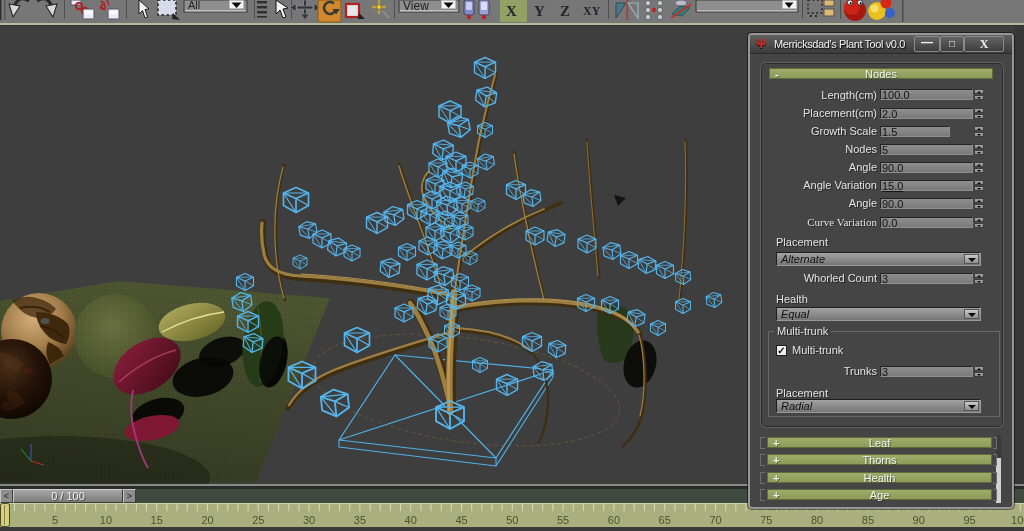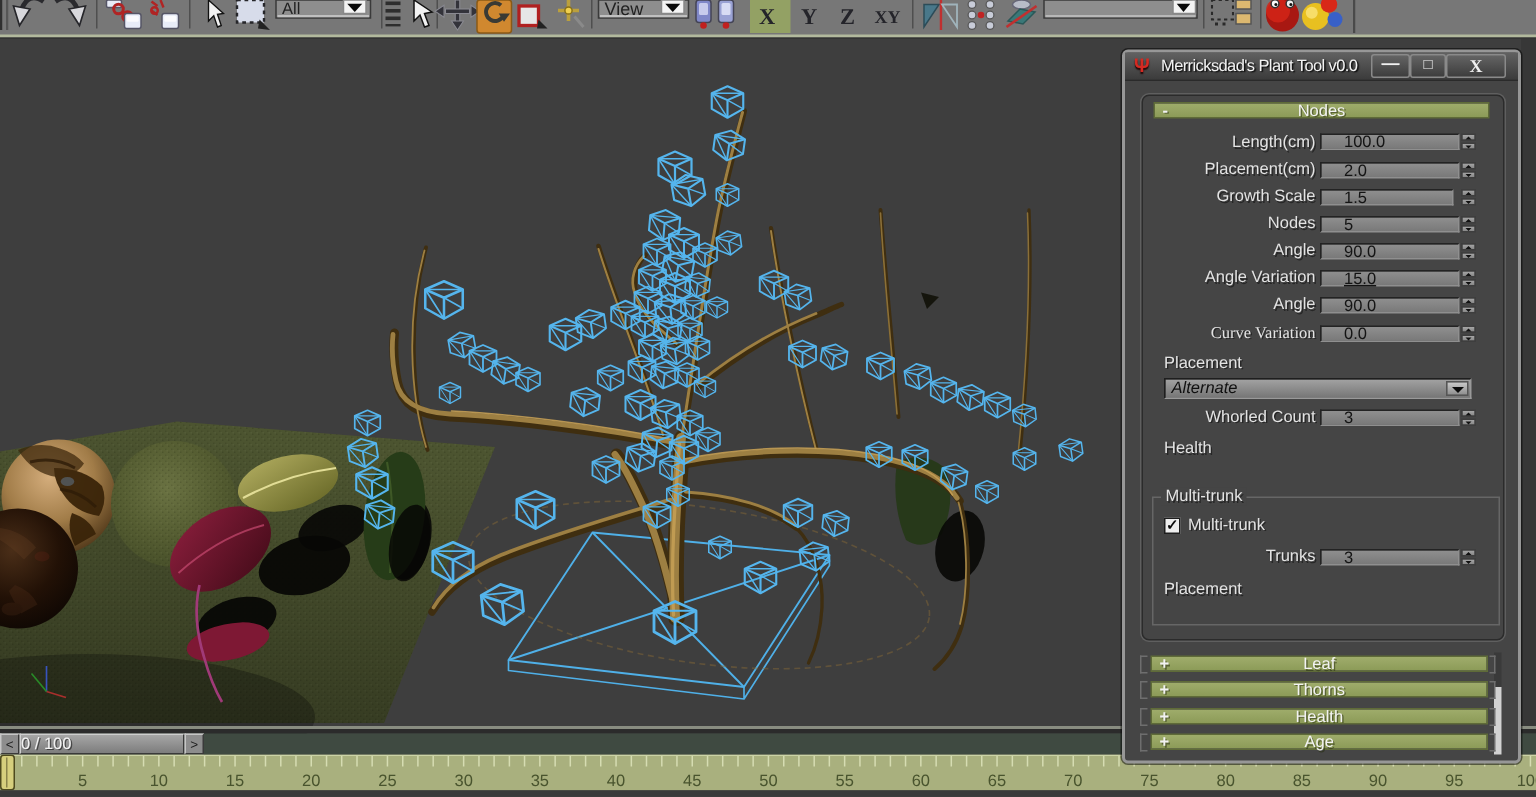--- a/index.html
+++ b/index.html
@@ -4,21 +4,21 @@
 <style>
   html,body{margin:0;padding:0;}
   body{width:1024px;height:531px;overflow:hidden;position:relative;
        background:#3e3e3e;font-family:"Liberation Sans",sans-serif;}
   .abs{position:absolute;}
   .lbl{position:absolute;font-size:11px;color:#e3e3e3;text-shadow:1px 1px 0 rgba(0,0,0,.45);white-space:nowrap;}
   .rlbl{text-align:right;}
   .fld{position:absolute;height:11px;background:linear-gradient(#8f8f8f,#797979);
        border-top:1px solid #232323;border-left:1px solid #232323;
        border-bottom:1px solid #8f8f8f;border-right:1px solid #8f8f8f;
-       box-sizing:border-box;font-size:11px;color:#141414;line-height:10px;padding-left:15px;}
+       box-sizing:border-box;font-size:11px;color:#141414;line-height:10px;padding-left:1px;}
   .spin{position:absolute;width:10px;height:11px;box-sizing:border-box;}
   .spbtn{position:absolute;left:0;width:10px;height:5px;background:linear-gradient(#a6a6a6,#888);
          border:1px solid #3e3e3e;box-sizing:border-box;}
   .tri-u{position:absolute;left:1.5px;top:0.5px;width:0;height:0;border-left:2.5px solid transparent;
          border-right:2.5px solid transparent;border-bottom:2.5px solid #111;}
   .tri-d{position:absolute;left:1.5px;top:0.5px;width:0;height:0;border-left:2.5px solid transparent;
          border-right:2.5px solid transparent;border-top:2.5px solid #111;}
   .combo{position:absolute;height:14px;box-sizing:border-box;background:linear-gradient(#a2a2a2,#767676);
          border-top:1px solid #1e1e1e;border-left:1px solid #1e1e1e;
          border-bottom:1px solid #999;border-right:1px solid #999;
@@ -402,21 +402,21 @@
 <circle cx="890" cy="13" r="5" fill="#3860c8"></circle>
 <rect x="902" y="0" width="1.5" height="22" fill="#4a4a4a"></rect>
 </g>
 </svg>
 </div>
 
 <div class="abs" style="left:0;top:484px;width:1024px;height:2px;background:#888c80;z-index:5;"></div>
 <div class="abs" style="left:0;top:486px;width:1024px;height:3px;background:#2b2b2b;z-index:5;"></div>
 <div class="abs" style="left:0;top:489px;width:1024px;height:14px;background:#3f4a41;z-index:5;">
   <div class="abs" style="left:0;top:0;width:13px;height:14px;background:#8d8d8d;border-top:1px solid #c6c6c6;border-left:1px solid #c6c6c6;border-right:1px solid #3a3a3a;border-bottom:1px solid #3a3a3a;box-sizing:border-box;color:#1c1c1c;font-size:9px;line-height:12px;text-align:center;">&lt;</div>
-  <div class="abs" style="left:13px;top:0;width:110px;height:14px;background:linear-gradient(#a6a6a6,#7d7d7d);border-top:1px solid #cecece;border-left:1px solid #cecece;border-right:1px solid #3a3a3a;border-bottom:1px solid #3a3a3a;box-sizing:border-box;color:#f2f2f2;font-size:11px;line-height:12px;text-align:left;text-shadow:1px 1px 0 rgba(0,0,0,.5);">0 / 100</div>
+  <div class="abs" style="left:13px;top:0;width:110px;height:14px;background:linear-gradient(#a6a6a6,#7d7d7d);border-top:1px solid #cecece;border-left:1px solid #cecece;border-right:1px solid #3a3a3a;border-bottom:1px solid #3a3a3a;box-sizing:border-box;color:#f2f2f2;font-size:11px;line-height:12px;text-align:center;text-shadow:1px 1px 0 rgba(0,0,0,.5);">0 / 100</div>
   <div class="abs" style="left:123px;top:0;width:13px;height:14px;background:#8d8d8d;border-top:1px solid #c6c6c6;border-left:1px solid #c6c6c6;border-right:1px solid #3a3a3a;border-bottom:1px solid #3a3a3a;box-sizing:border-box;color:#1c1c1c;font-size:9px;line-height:12px;text-align:center;">&gt;</div>
 </div>
 <div class="abs" style="left:0;top:503px;width:1024px;height:24px;z-index:5;">
 <svg width="1024" height="24" viewBox="0 0 1024 24">
 <rect width="1024" height="24" fill="#a9b07e"></rect>
 <rect width="1024" height="1" fill="#ccd3a6"></rect>
 <line x1="4.3" y1="1" x2="4.3" y2="8" stroke="#d6dcb2" stroke-width="1"></line>
       <line x1="14.5" y1="1" x2="14.5" y2="8" stroke="#d6dcb2" stroke-width="1"></line>
       <line x1="24.6" y1="1" x2="24.6" y2="8" stroke="#d6dcb2" stroke-width="1"></line>
       <line x1="34.8" y1="1" x2="34.8" y2="8" stroke="#d6dcb2" stroke-width="1"></line>
@@ -571,21 +571,21 @@
 <div class="fld" style="left:130px;top:73px;width:93px;">2.0</div>
 <div class="spin" style="left:224px;top:73px;">
   <div class="spbtn" style="top:0;">
         <div class="tri-u"></div>
       </div>
   <div class="spbtn" style="top:6px;">
         <div class="tri-d"></div>
       </div>
 </div>
 <div class="lbl rlbl" style="left:6px;top:90px;width:121px;">Growth Scale</div>
-<div class="fld" style="left:130px;top:91px;width:89px;">1.5</div>
+<div class="fld" style="left:130px;top:91px;width:70px;">1.5</div>
 <div class="spin" style="left:224px;top:91px;">
   <div class="spbtn" style="top:0;">
         <div class="tri-u"></div>
       </div>
   <div class="spbtn" style="top:6px;">
         <div class="tri-d"></div>
       </div>
 </div>
 <div class="lbl rlbl" style="left:6px;top:108px;width:121px;">Nodes</div>
 <div class="fld" style="left:130px;top:109px;width:93px;">5</div>
@@ -645,35 +645,41 @@
 <div class="fld" style="left:130px;top:238px;width:93px;">3</div>
 <div class="spin" style="left:224px;top:238px;">
   <div class="spbtn" style="top:0;">
         <div class="tri-u"></div>
       </div>
   <div class="spbtn" style="top:6px;">
         <div class="tri-d"></div>
       </div>
 </div>
 <div class="lbl" style="left:26px;top:258px;">Health</div>
+<div class="combo" style="left:26px;top:272px;width:205px;">Equal<span class="cbtn">
+        <b></b>
+      </span></div>
 <div class="abs" style="left:18px;top:296px;width:232px;height:86px;border:1px solid #666;box-sizing:border-box;"></div>
 <div class="lbl" style="left:24px;top:290px;background:#454545;padding:0 3px;">Multi-trunk</div>
 <div class="abs" style="left:26px;top:310px;width:11px;height:11px;background:#ededed;border:1px solid #1e1e1e;box-sizing:border-box;color:#0a0a0a;font-size:10px;font-weight:bold;line-height:9px;text-align:center;">✓</div>
 <div class="lbl" style="left:42px;top:309px;">Multi-trunk</div>
 <div class="lbl rlbl" style="left:6px;top:330px;width:121px;">Trunks</div>
 <div class="fld" style="left:130px;top:331px;width:93px;">3</div>
 <div class="spin" style="left:224px;top:331px;">
   <div class="spbtn" style="top:0;">
         <div class="tri-u"></div>
       </div>
   <div class="spbtn" style="top:6px;">
         <div class="tri-d"></div>
       </div>
 </div>
 <div class="lbl" style="left:26px;top:352px;">Placement</div>
+<div class="combo" style="left:26px;top:364px;width:205px;">Radial<span class="cbtn">
+        <b></b>
+      </span></div>
 <div class="abs" style="left:246px;top:400px;width:5px;height:64px;background:#3a3a3a;"></div>
 <div class="abs" style="left:246px;top:423px;width:5px;height:45px;background:#d2d2d2;"></div>
 <div class="abs" style="left:10px;top:402px;width:4px;height:10px;border:1px solid #6e6e6e;border-right:none;"></div>
 <div class="gbar" style="left:17px;top:402px;width:225px;"><i>+</i>Leaf</div>
 <div class="abs" style="left:243px;top:402px;width:3px;height:10px;border:1px solid #6e6e6e;border-left:none;"></div>
 <div class="abs" style="left:10px;top:419px;width:4px;height:10px;border:1px solid #6e6e6e;border-right:none;"></div>
 <div class="gbar" style="left:17px;top:419px;width:225px;"><i>+</i>Thorns</div>
 <div class="abs" style="left:243px;top:419px;width:3px;height:10px;border:1px solid #6e6e6e;border-left:none;"></div>
 <div class="abs" style="left:10px;top:437px;width:4px;height:10px;border:1px solid #6e6e6e;border-right:none;"></div>
 <div class="gbar" style="left:17px;top:437px;width:225px;"><i>+</i>Health</div>

